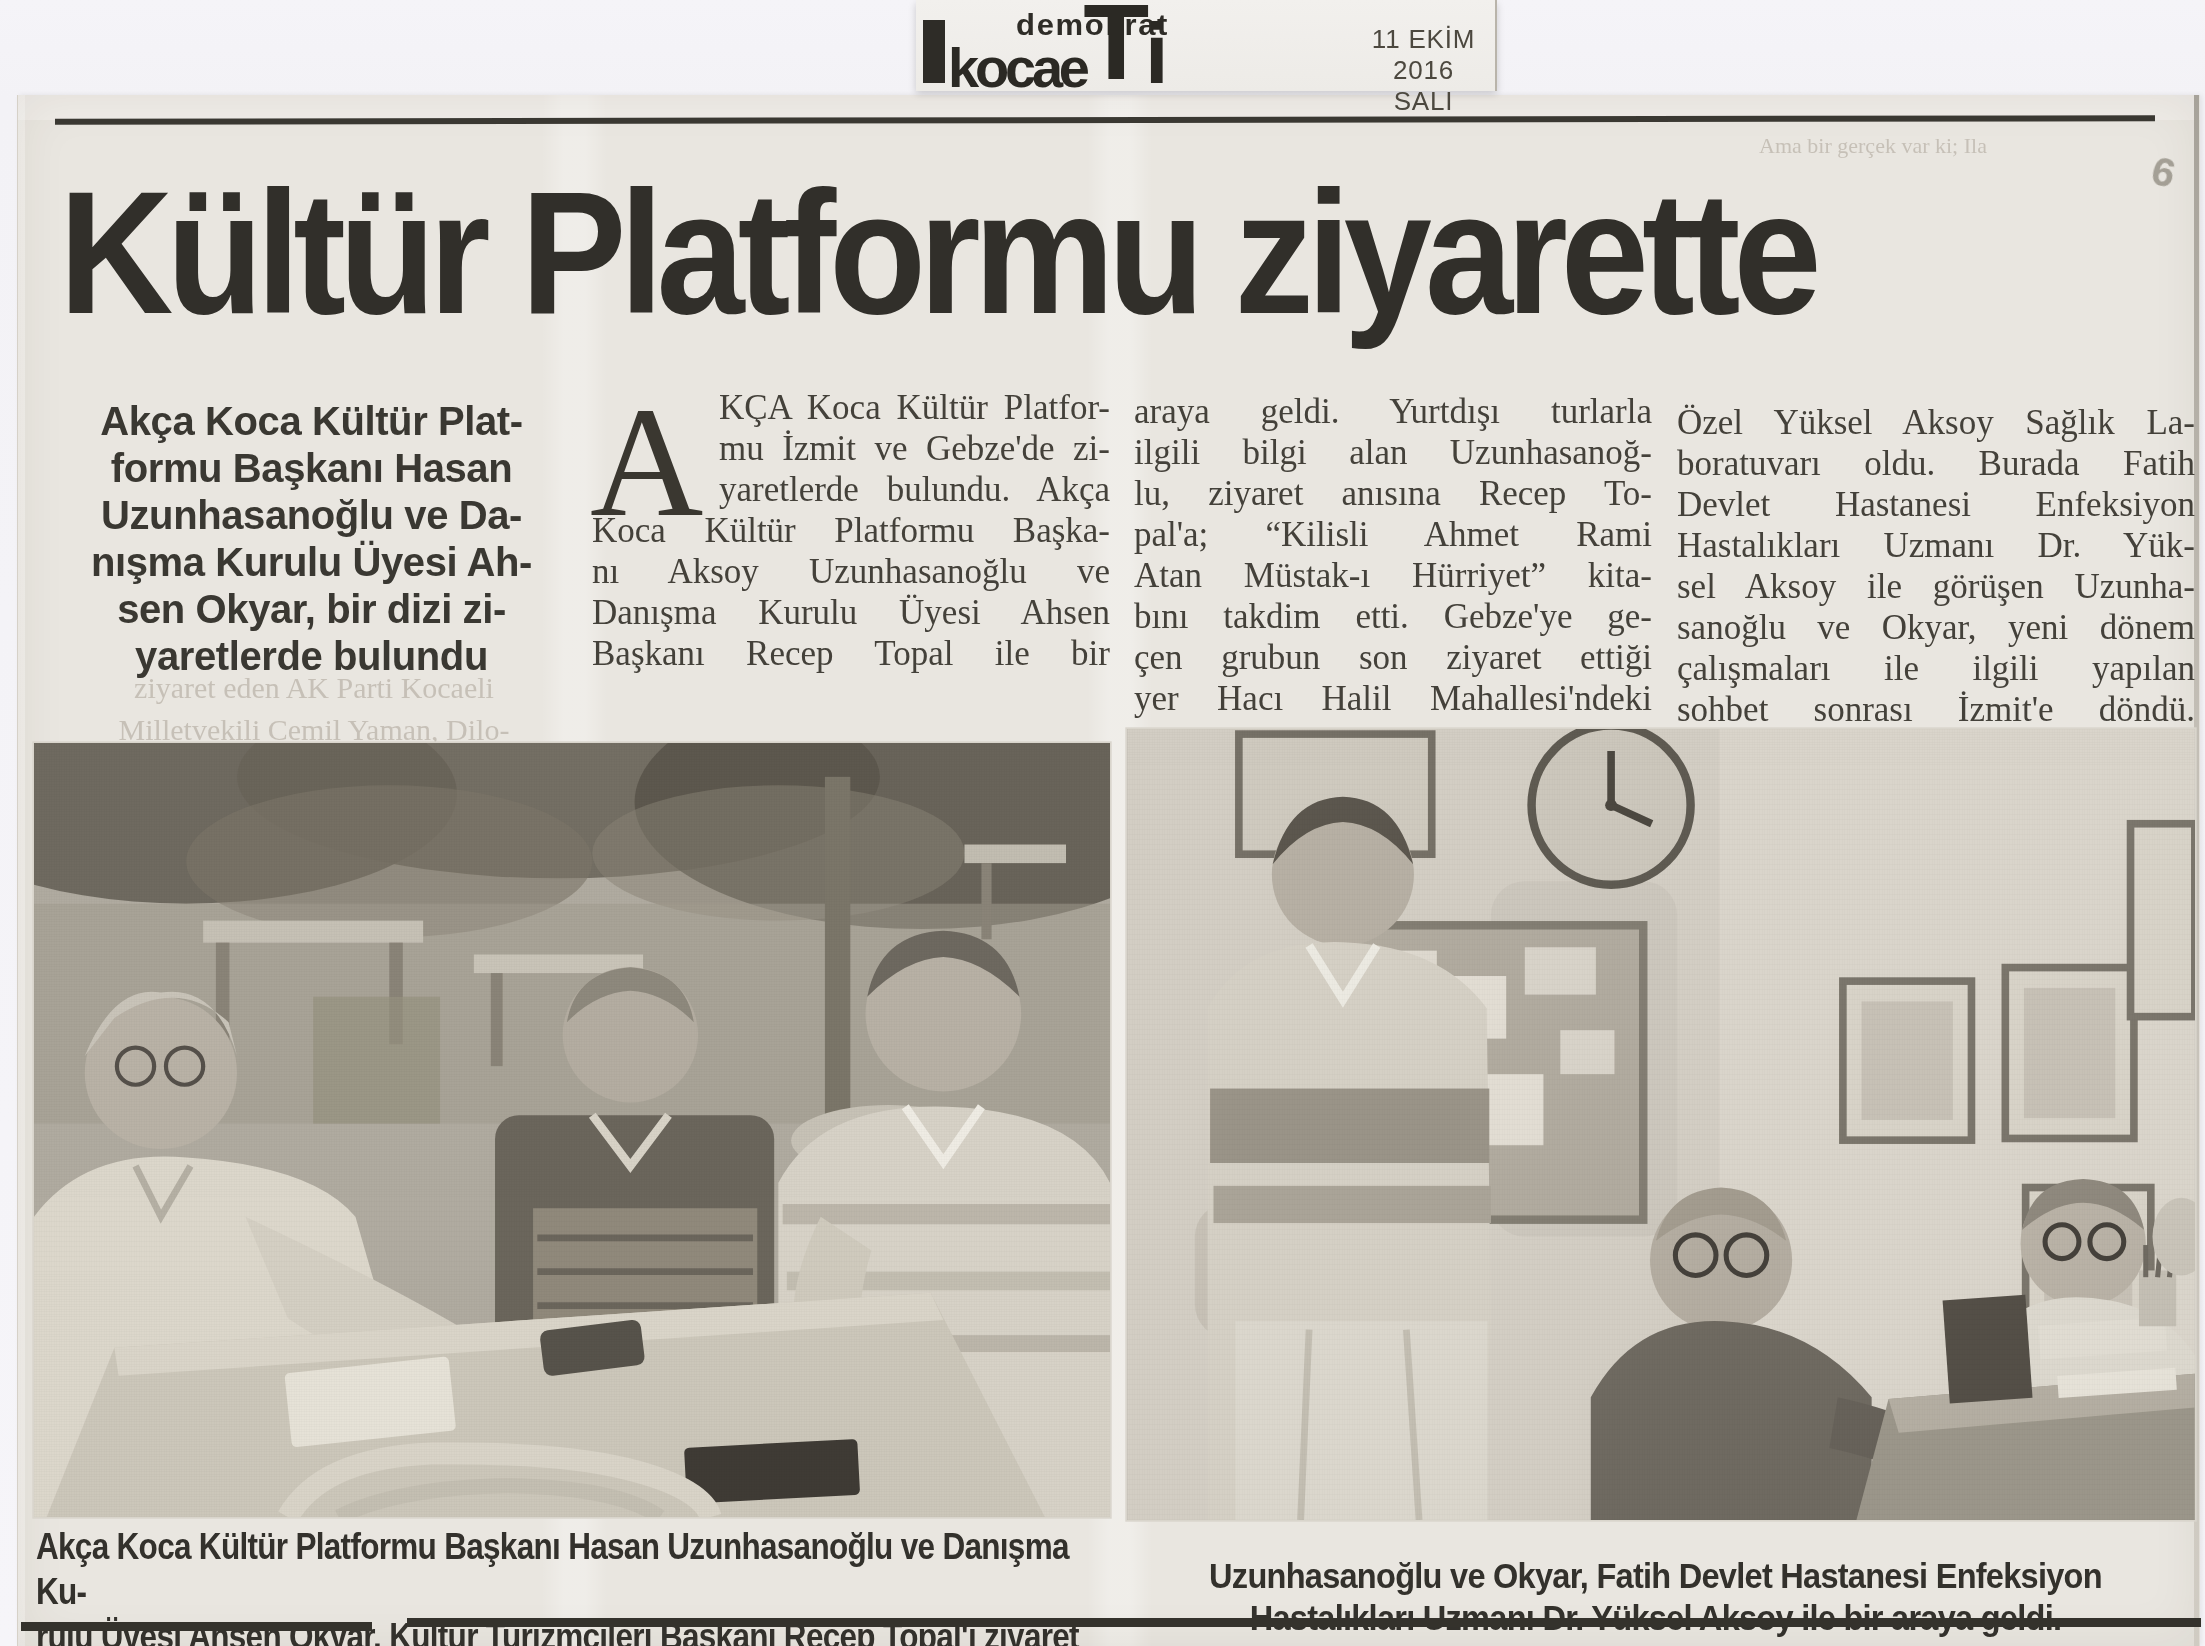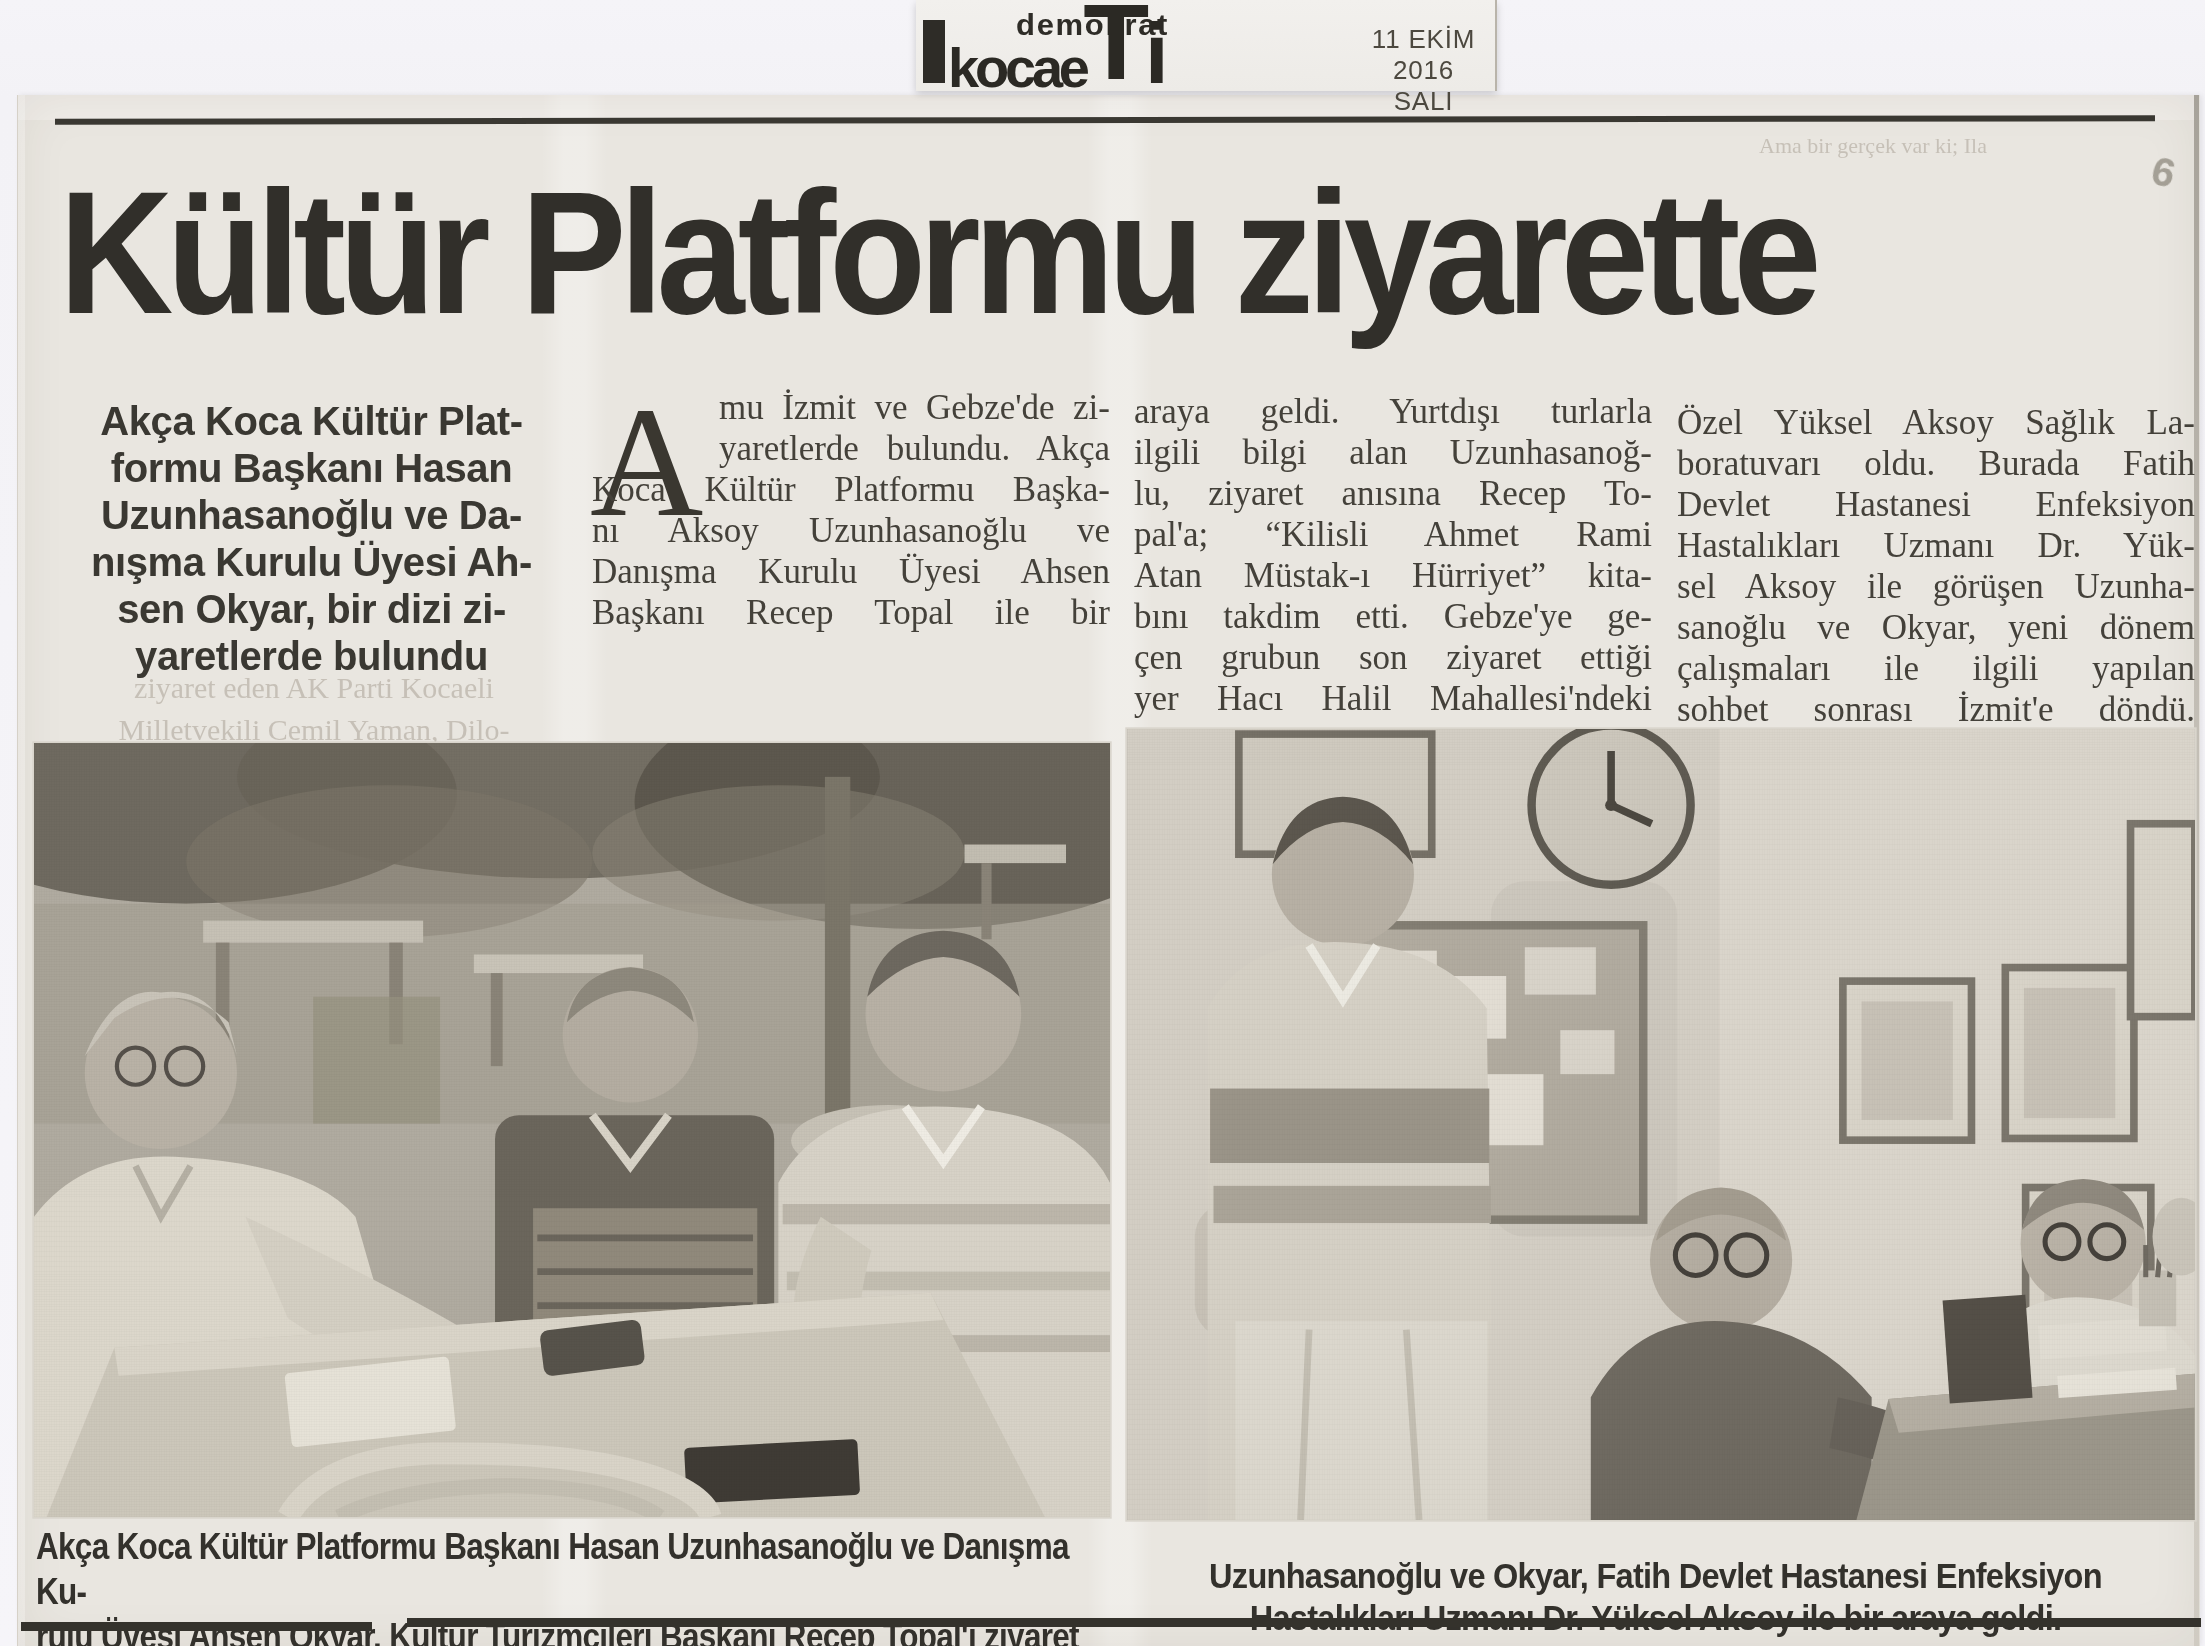--- a/index.html
+++ b/index.html
@@ -115,20 +115,21 @@
   <div>Akça Koca Kültür Plat-</div>
   <div>formu Başkanı Hasan</div>
   <div>Uzunhasanoğlu ve Da-</div>
   <div>nışma Kurulu Üyesi Ah-</div>
   <div>sen Okyar, bir dizi zi-</div>
   <div>yaretlerde bulundu</div>
 </div>
 
 <div class="dropcap">A</div>
 <div class="col col1">
+  <div class="bodyline indent">KÇA Koca Kültür Platfor-</div>
   <div class="bodyline indent">mu İzmit ve Gebze'de zi-</div>
   <div class="bodyline indent">yaretlerde bulundu. Akça</div>
   <div class="bodyline">Koca Kültür Platformu Başka-</div>
   <div class="bodyline">nı Aksoy Uzunhasanoğlu ve</div>
   <div class="bodyline">Danışma Kurulu Üyesi Ahsen</div>
   <div class="bodyline">Başkanı Recep Topal ile bir</div>
 </div>
 <div class="col col2">
   <div class="bodyline">araya geldi. Yurtdışı turlarla</div>
   <div class="bodyline">ilgili bilgi alan Uzunhasanoğ-</div>

